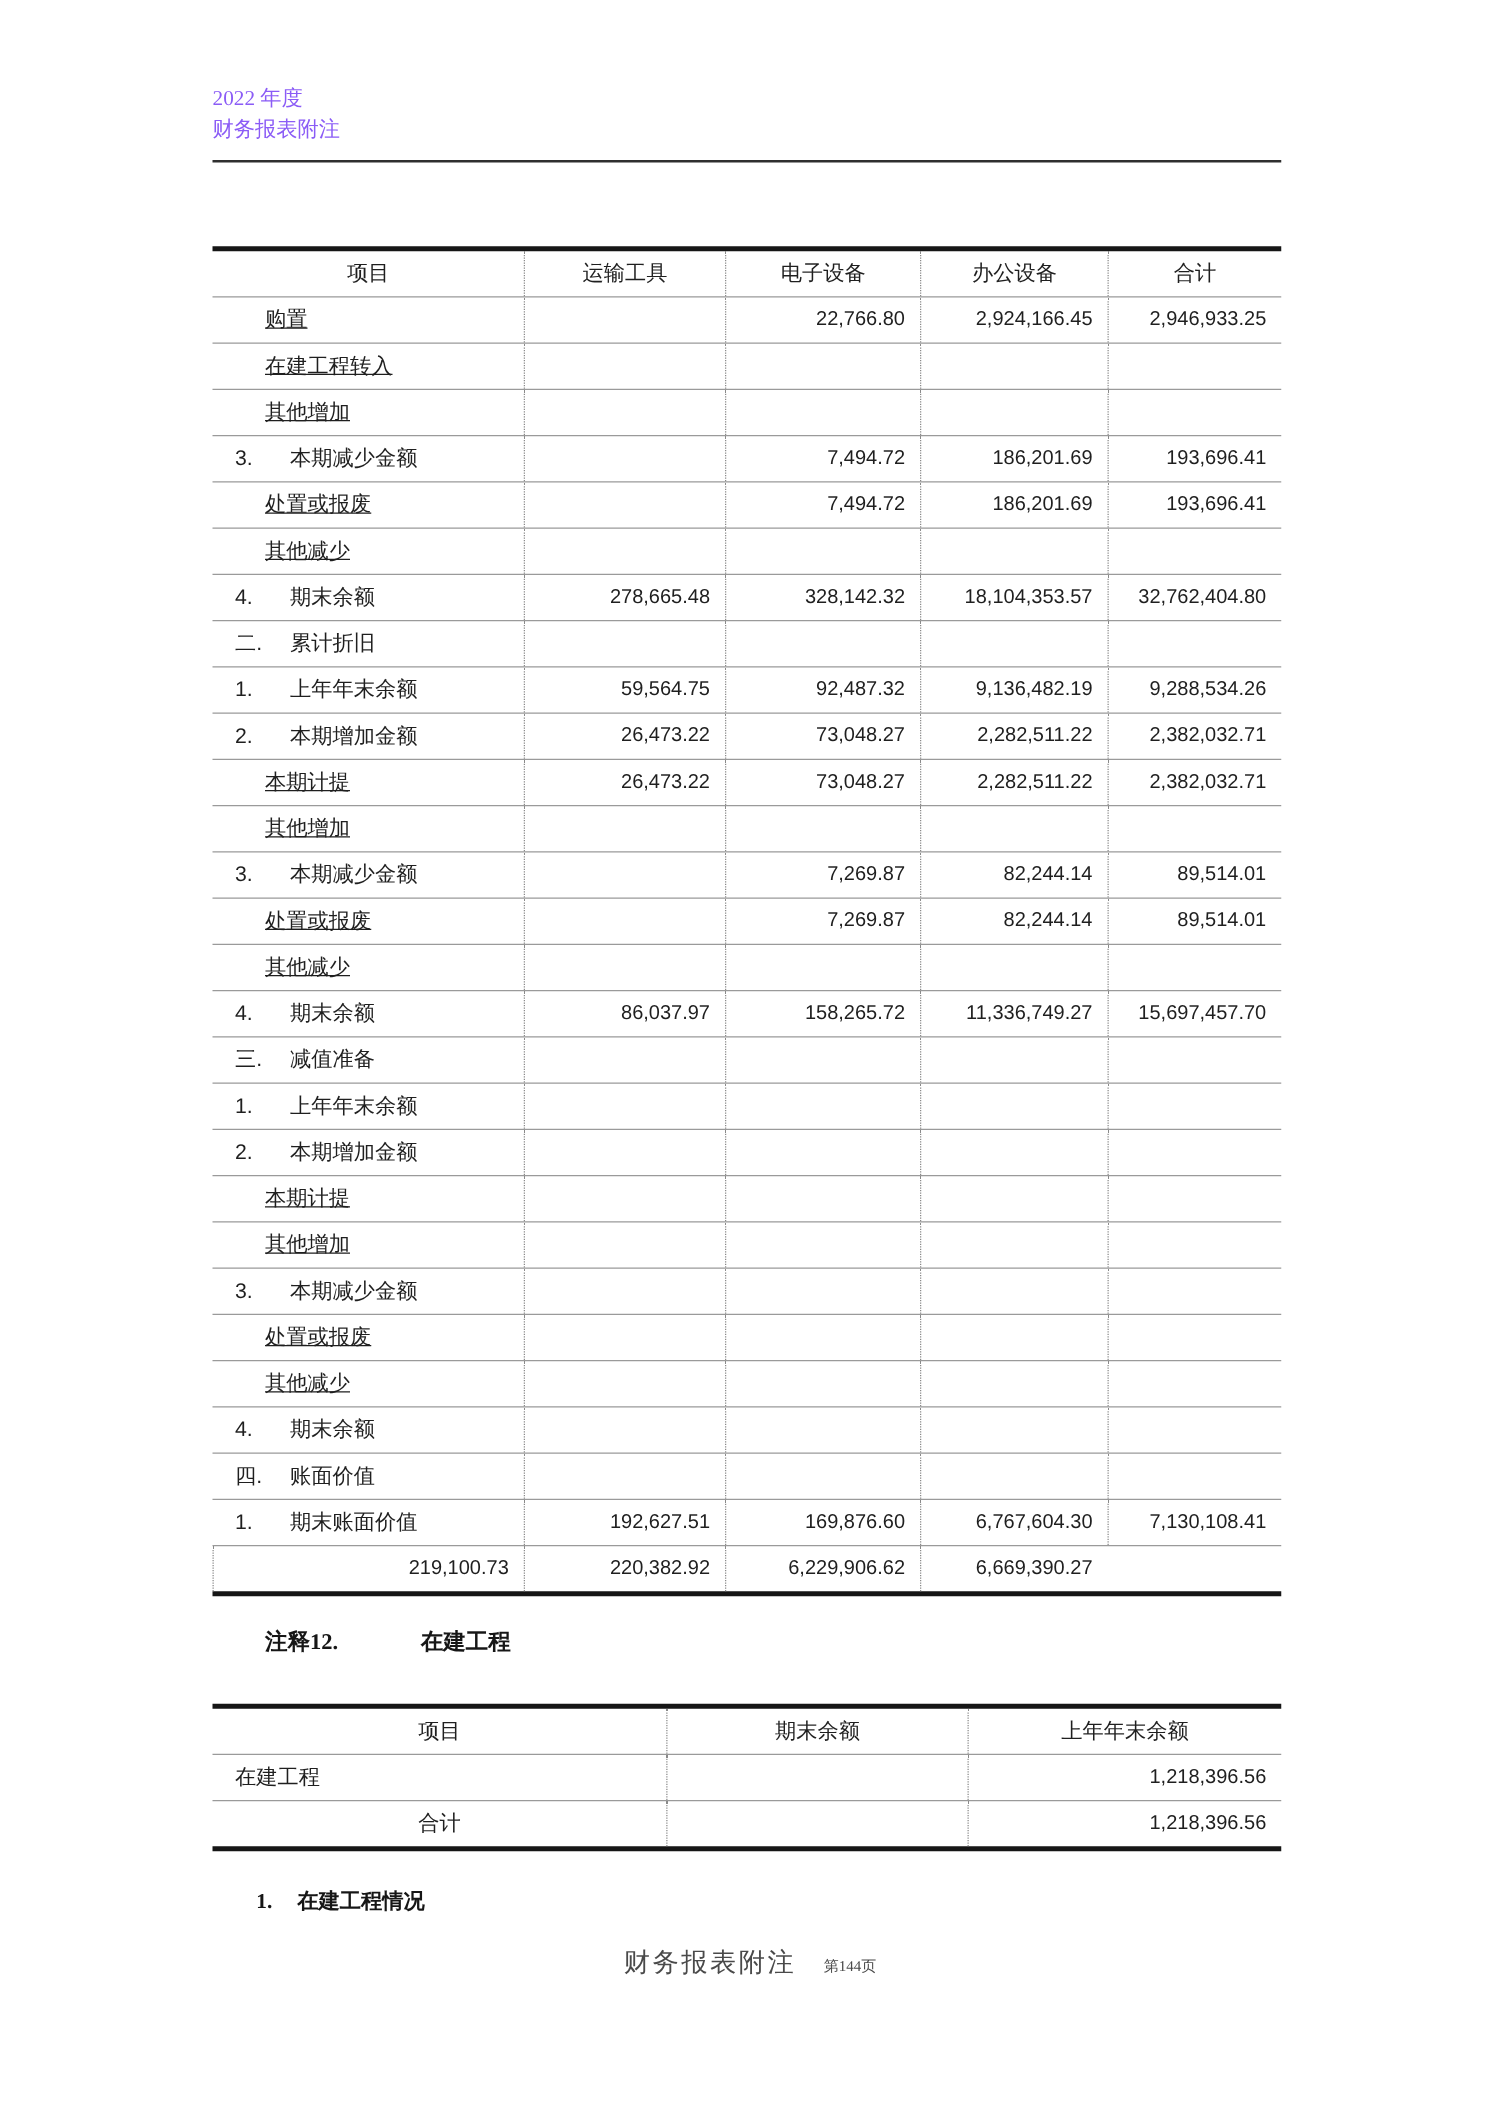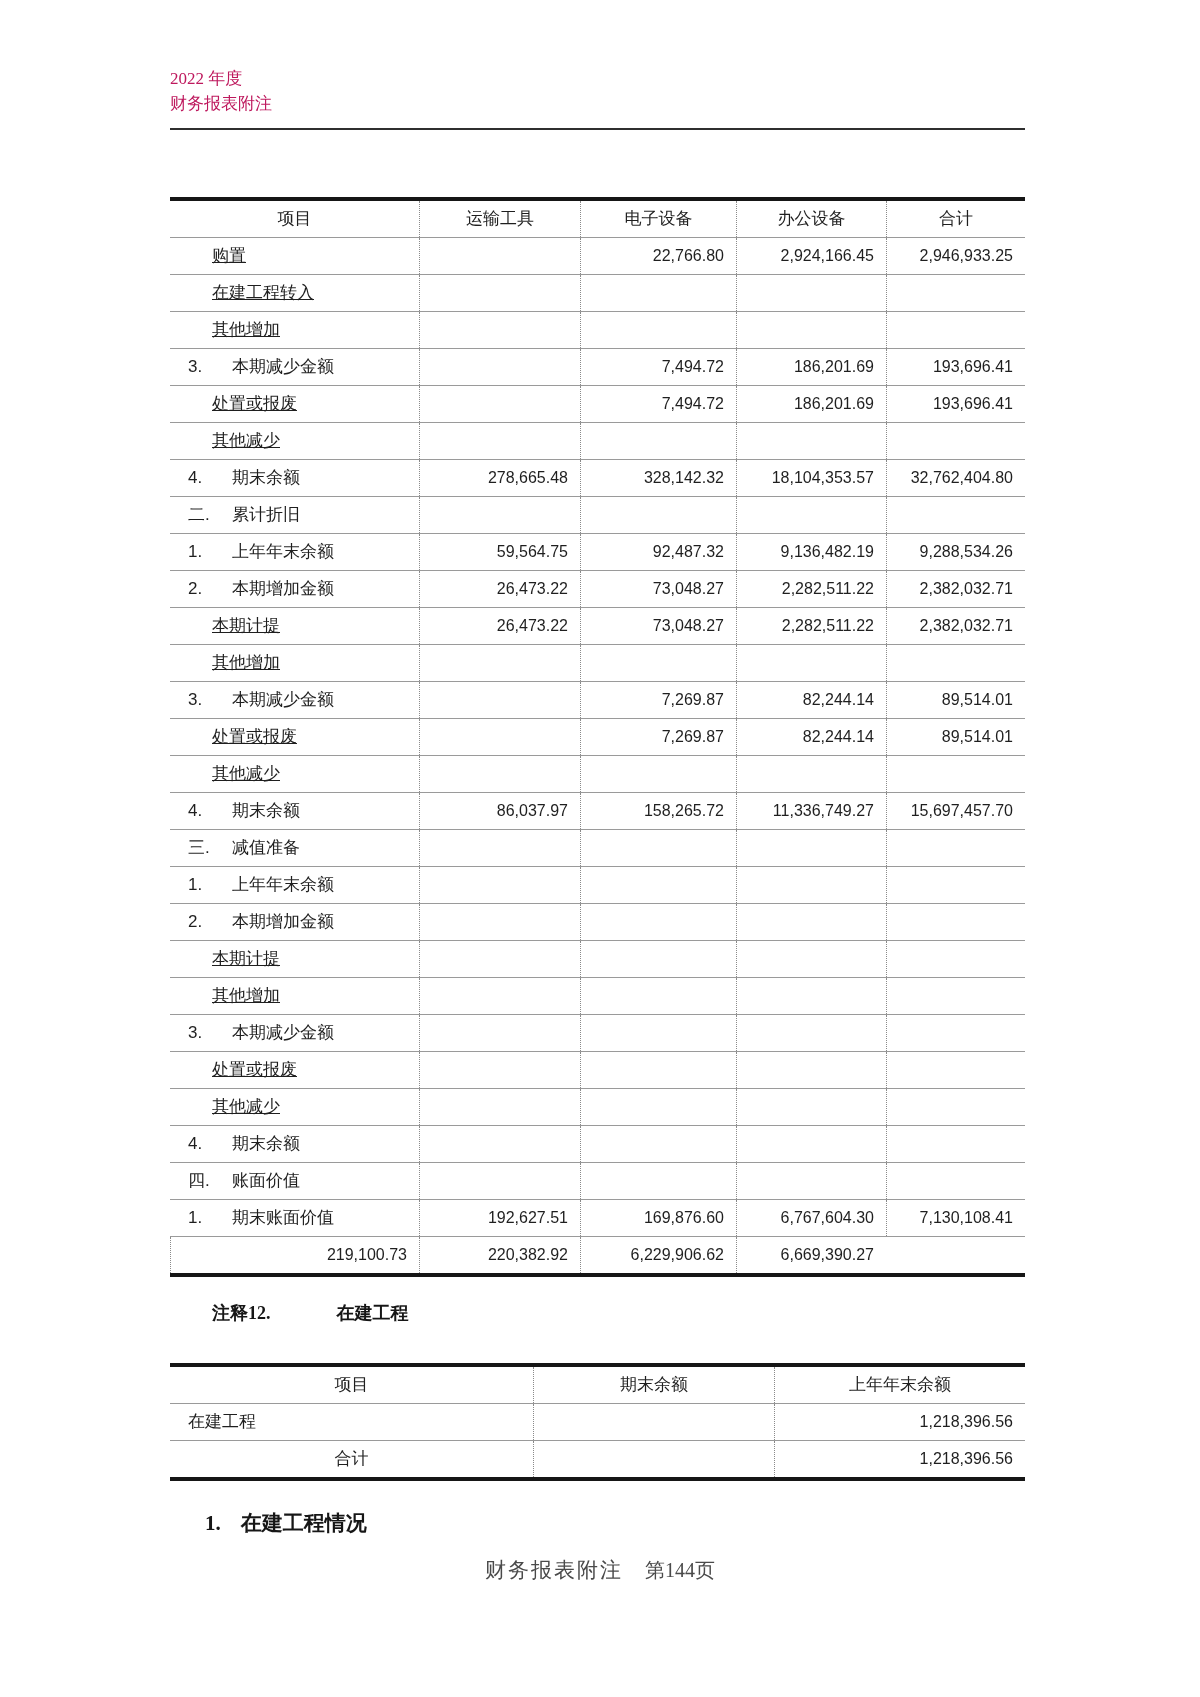--- a/index.html
+++ b/index.html
@@ -7,21 +7,21 @@
     width:1200px;height:1697px;position:relative;overflow:hidden;
     background:#ffffff;color:#1f1f1f;
     font-family:"Liberation Sans", sans-serif;
   }
   .content{margin-left:170px;width:855px;}
 
   
   .doc-header{
     padding-top:66px;
     font-family:"Liberation Serif", serif;
-    font-size:17px;line-height:25px;color:#be185d;
+    font-size:17px;line-height:25px;color:#8b5cf6;
   }
   .header-rule{margin-top:12px;height:2px;background:#2f2f2f;}
 
   
   .t1{margin-top:67px;border-top:4px solid #161616;border-bottom:4px solid #161616;}
   .t1-row{display:grid;grid-template-columns:249px 161px 156px 150px 139px;
           height:36px;line-height:35px;border-bottom:1px solid #9a9a9a;font-size:17px;}
   .t1 .last{border-bottom:none;}
   .cell{overflow:hidden;white-space:nowrap;}
   .vline{border-left:1px dotted #8a8a8a;}
@@ -41,34 +41,34 @@
   
   .t2{margin-top:38px;border-top:4px solid #161616;border-bottom:4px solid #161616;}
   .t2-row{display:grid;grid-template-columns:363px 241px 251px;
           height:36px;line-height:35px;border-bottom:1px solid #9a9a9a;font-size:17px;}
   .t2 .last{border-bottom:none;}
   .t2 .leftcell{padding-left:18px;}
   .t2 .centercell{text-align:center;padding-left:0;}
 
   
   .section1{
-    margin-top:28px;font-weight:bold;font-size:21px;color:#161616;
+    margin-top:28px;font-weight:bold;font-size:17px;color:#161616;
     font-family:"Liberation Serif", serif;
   }
   .section1 .s1-no{margin-left:35px;}
   .section1 .s1-title{margin-left:20px;}
 
   
   .footer{
     position:absolute;left:0;top:1556px;width:1200px;
     text-align:center;color:#4a4a4a;
     font-family:"Liberation Serif", serif;
   }
   .footer .f-title{font-size:21px;letter-spacing:2px;}
-  .footer .f-page{font-size:20px;margin-left:22px;}
+  .footer .f-page{font-size:12px;margin-left:22px;}
 </style>
 </head>
 <body>
 
 <div class="page">
   <div class="content">
 
     <div class="doc-header">
       <div>2022 年度</div>
       <div>财务报表附注</div>

